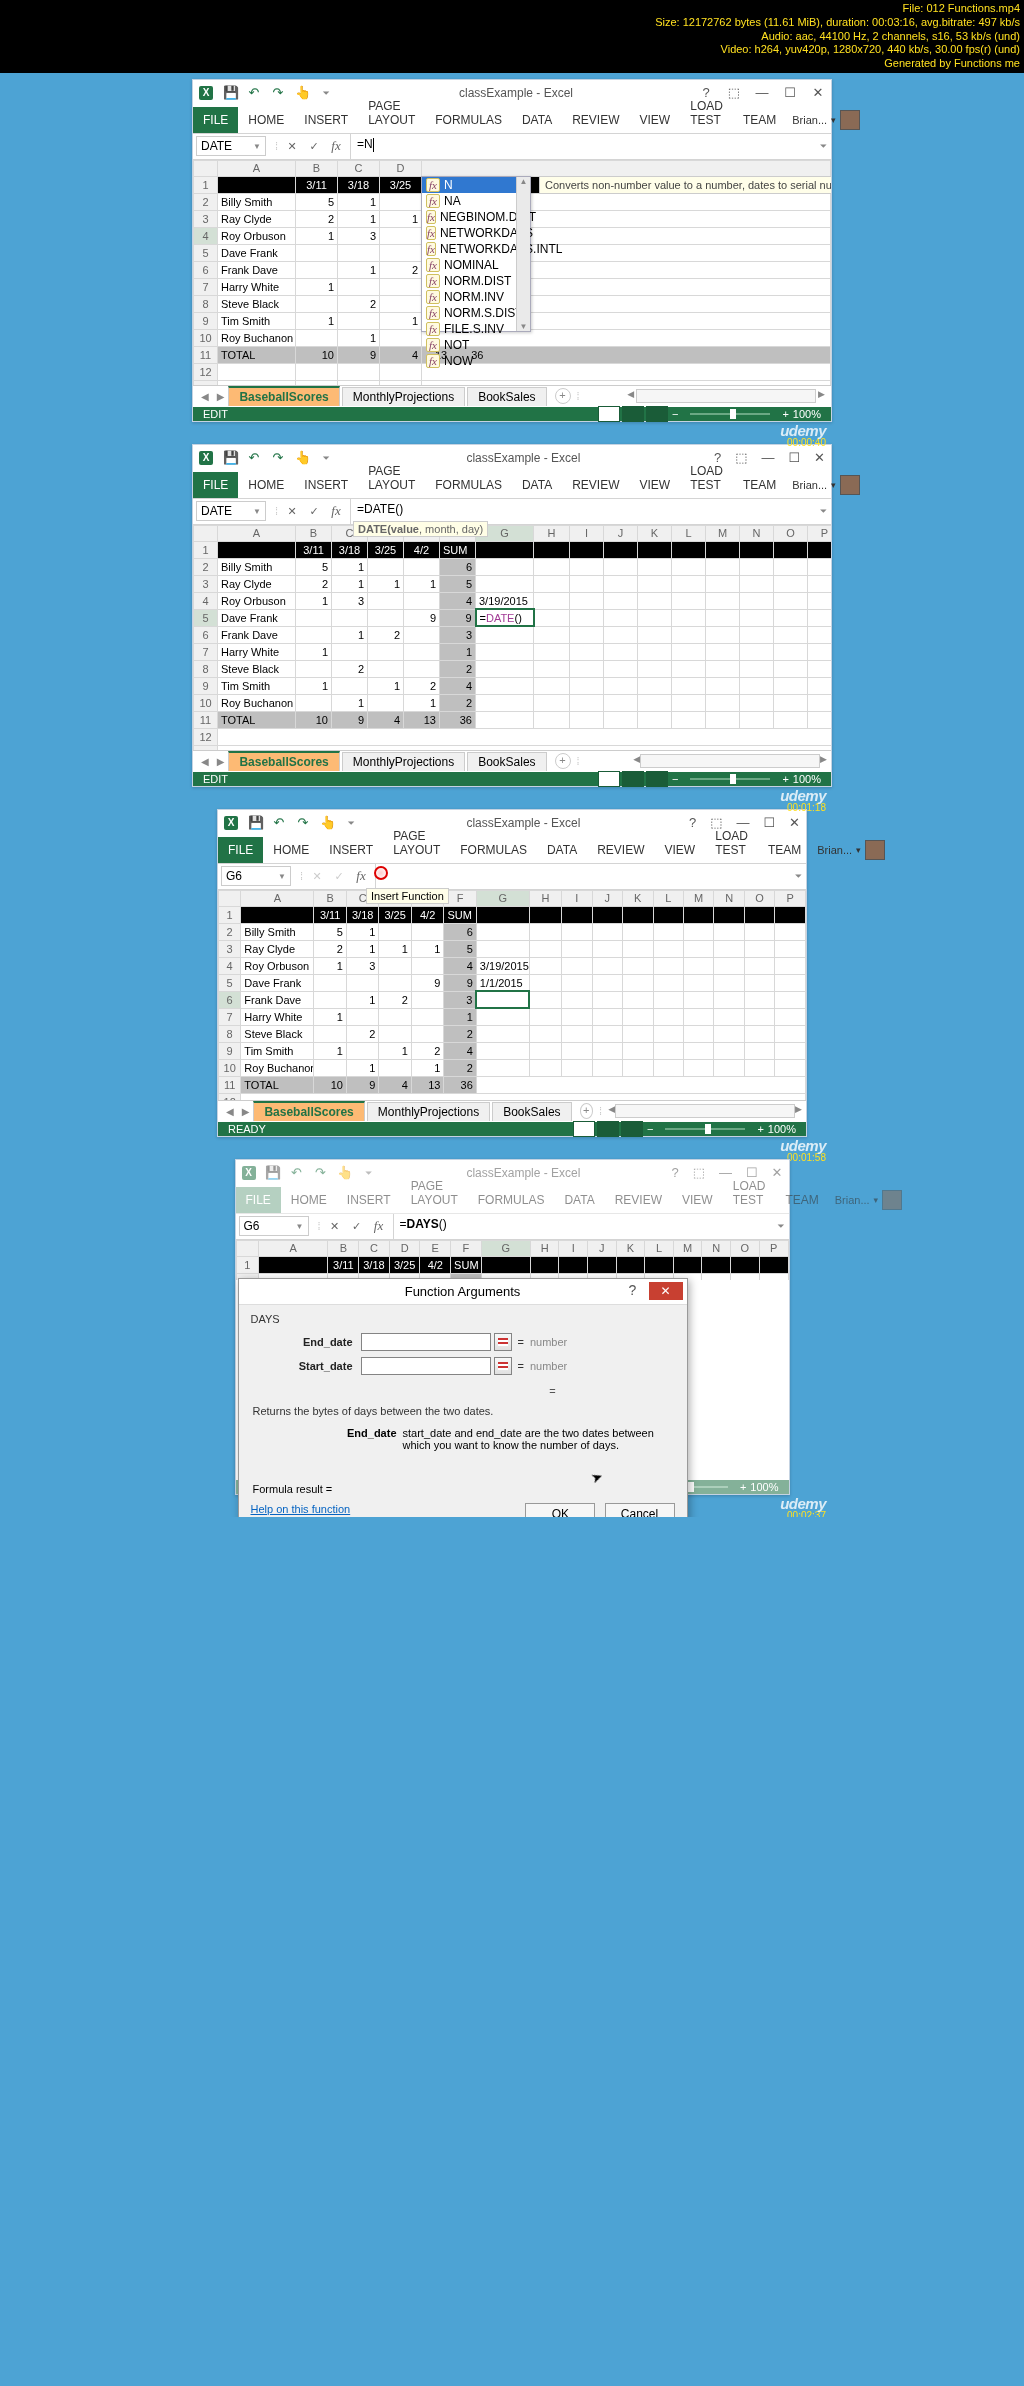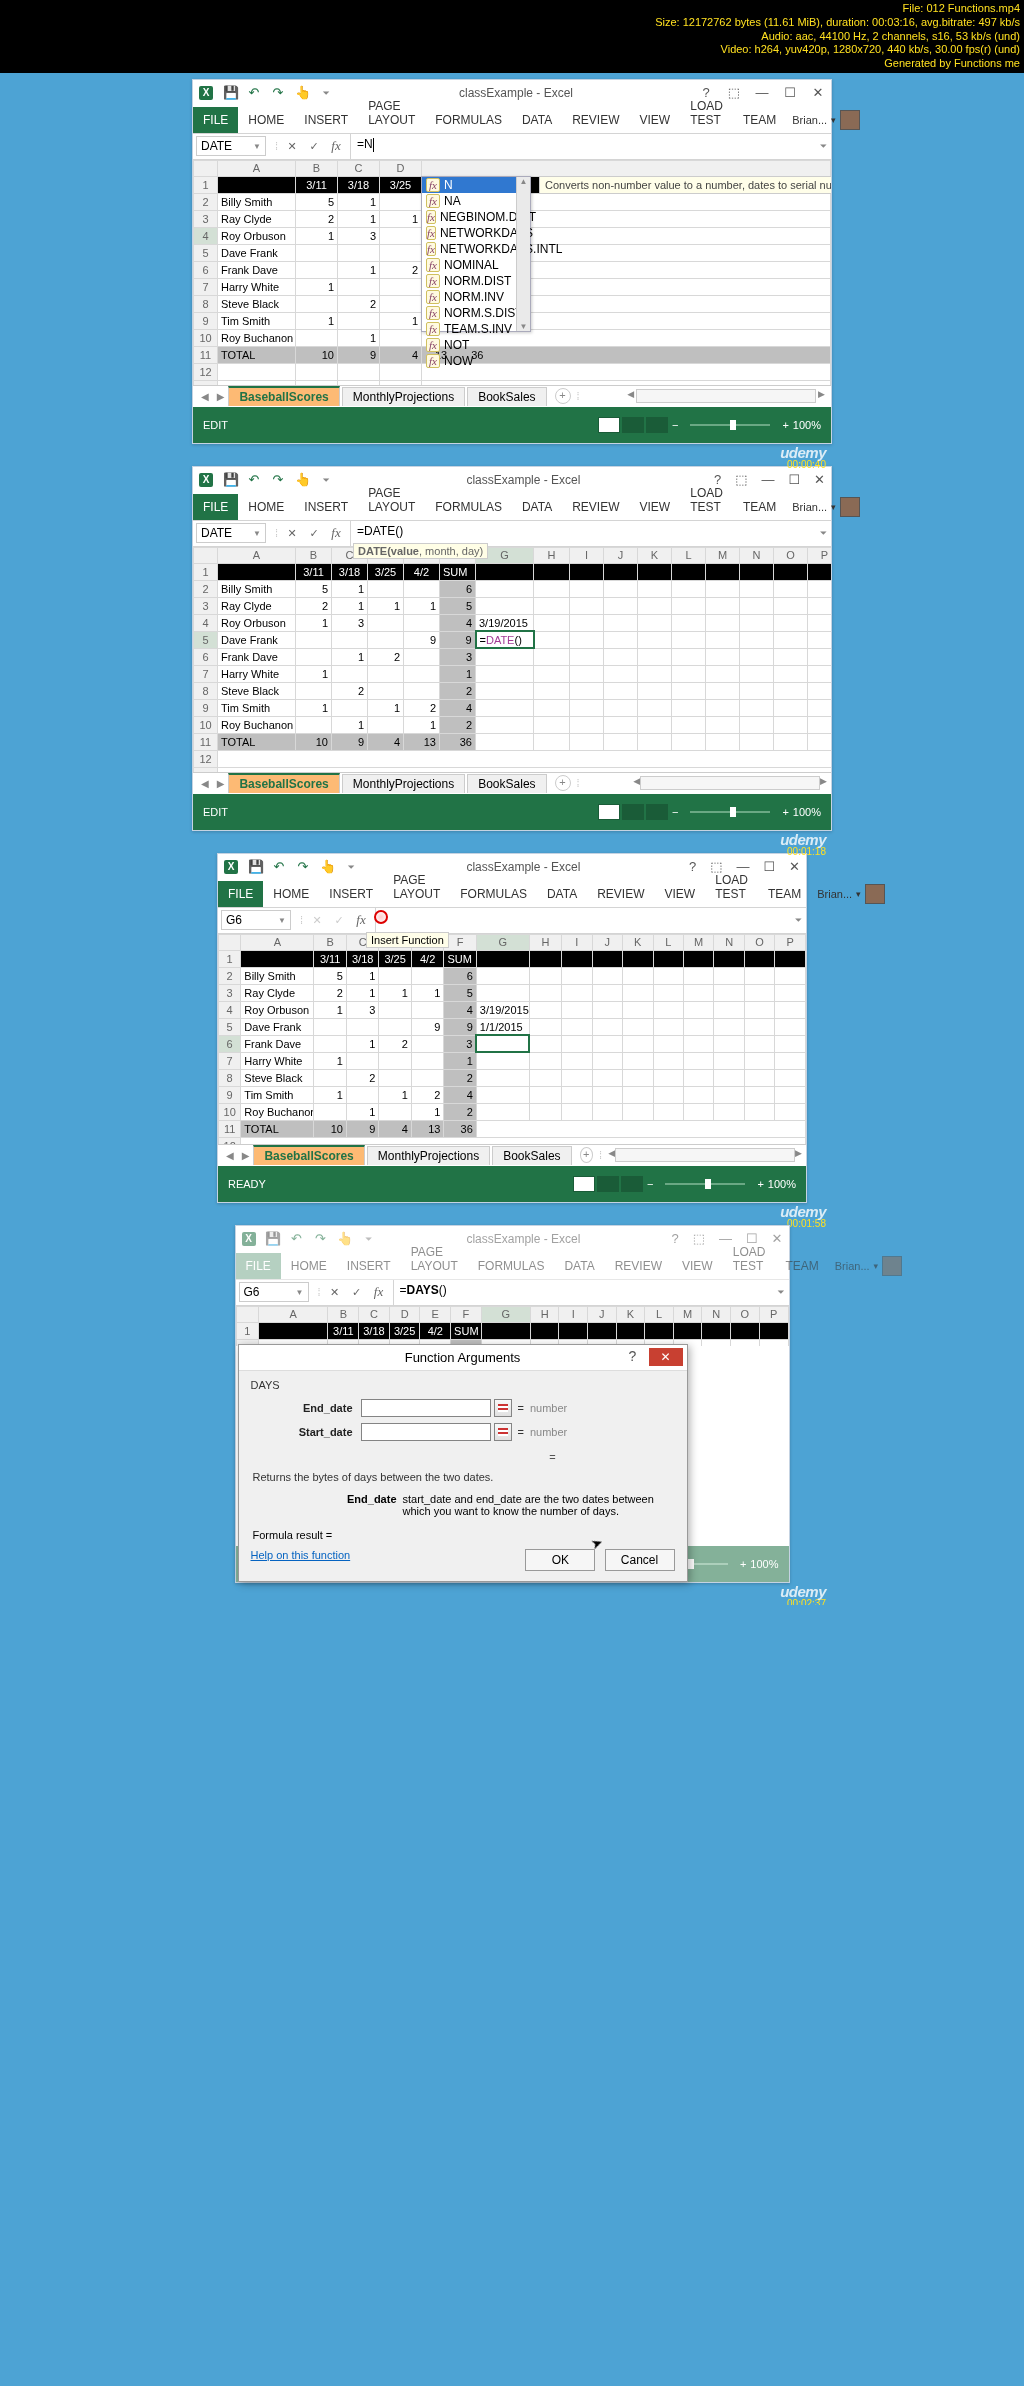--- a/index.html
+++ b/index.html
@@ -73,21 +73,21 @@
   
   .tabbar { display:flex; align-items:center; height:22px; border-top:1px solid #ccc; background:#fff; padding:0 4px; }
   .tabbar .nav { color:#888; padding:0 4px; font-size:10px; }
   .tabbar .stab { padding:2px 10px; border:1px solid #ccc; border-bottom:none; margin-right:2px; font-size:12px; background:#f0f0f0; }
   .tabbar .stab.active { background:#fdba74; color:#217346; font-weight:bold; border-top:2px solid #217346; }
   .tabbar .add { border:1px solid #ccc; border-radius:50%; width:16px; height:16px; text-align:center; line-height:13px; margin-left:6px; color:#888; }
   .tabbar .hscroll { flex:1; display:flex; justify-content:flex-end; }
   .tabbar .hscroll .bar { width:180px; height:14px; border:1px solid #ccc; background:#f6f6f6; position:relative; }
   
   
-  .statusbar { background:#217346; color:#fff; display:flex; align-items:center; height:36px; padding:0 10px; font-size:11px; }
+  .statusbar { background:#217346; color:#fff; display:flex; align-items:center; height:14px; padding:0 10px; font-size:11px; }
   .statusbar .mode { flex:0 0 80px; }
   .statusbar .spacer { flex:1; }
   .statusbar .view-icons { display:flex; gap:2px; }
   .statusbar .vicon { width:22px; height:16px; border:1px solid #1a5c38; background:#1a5c38; }
   .statusbar .vicon.active { background:#fff; }
   .statusbar .zoom-slider { width:80px; height:2px; background:#6aa884; margin:0 8px; position:relative; }
   .statusbar .zoom-slider .thumb { position:absolute; width:6px; height:10px; background:#fff; top:-4px; left:50%; }
   
   
   .frame-footer { position:relative; height:14px; margin: -6px auto 8px auto; width:640px; text-align:right; padding-right:6px; }
@@ -107,21 +107,21 @@
   .dialog .argrow { display:flex; align-items:center; margin-bottom:6px; }
   .dialog .argrow .lbl { width:110px; text-align:right; padding-right:8px; font-weight:bold; color:#222; }
   .dialog .argrow .inp { width:130px; height:18px; border:1px solid #848484; background:#fff; }
   .dialog .argrow .refbtn { width:18px; height:18px; border:1px solid #848484; background:linear-gradient(#f8f8f8,#e0e0e0); margin-left:3px; display:flex; align-items:center; justify-content:center; }
   .dialog .argrow .refbtn .g { width:10px; height:8px; background: repeating-linear-gradient(#c33,#c33 2px,#fff 2px,#fff 4px), repeating-linear-gradient(90deg,#3a7,#3a7 2px,#fff 2px,#fff 4px); }
   .dialog .argrow .eq { padding: 0 6px; color:#333; }
   .dialog .argrow .typ { color:#888; }
   .dialog .desc { padding: 6px 2px; color:#333; font-size:11px; }
   .dialog .argdesc { display:flex; padding: 4px 2px; }
   .dialog .argdesc .al { width:150px; text-align:right; font-weight:bold; padding-right:6px; }
-  .dialog .reswrap { padding:8px 2px; }
+  .dialog .reswrap { padding:8px 2px;margin-top:20px; }
   .dialog .dlink { color:#0563c1; text-decoration:underline; }
   .dialog .dbtns { padding: 6px 12px 10px 12px; text-align:right; }
   .dialog .dbtn { display:inline-block; width:70px; height:22px; line-height:20px; text-align:center; border:1px solid #999; background:#f6f6f6; margin-left:6px; font-size:12px; }
   
   .cursor-arrow { position:absolute; font-size:14px; color:#000; z-index:11; transform: rotate(-20deg); filter: drop-shadow(0 0 1px #fff); }
   
   .formula-input .cursor-caret { display:inline-block; width:1px; height:14px; background:#000; vertical-align:middle; }
 </style>
 </head>
 <body>
@@ -350,21 +350,21 @@
       <div class="row">
           <span class="fxglyph">fx</span>
           <span>NORM.INV</span>
         </div>
       <div class="row">
           <span class="fxglyph">fx</span>
           <span>NORM.S.DIST</span>
         </div>
       <div class="row">
           <span class="fxglyph">fx</span>
-          <span>TEAM.S.INV</span>
+          <span>FILE.S.INV</span>
         </div>
       <div class="row">
           <span class="fxglyph">fx</span>
           <span>NOT</span>
         </div>
       <div class="row">
           <span class="fxglyph">fx</span>
           <span>NOW</span>
         </div>
       <div class="autoc-scroll"></div>

